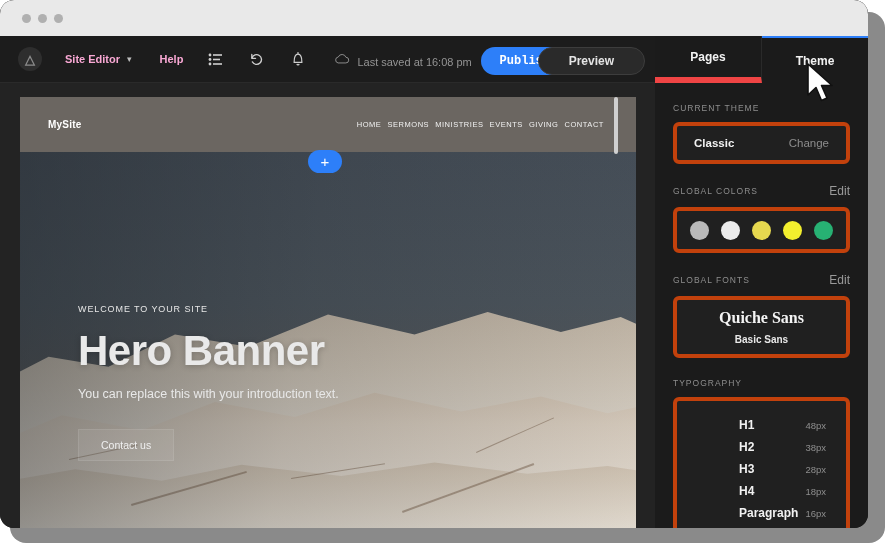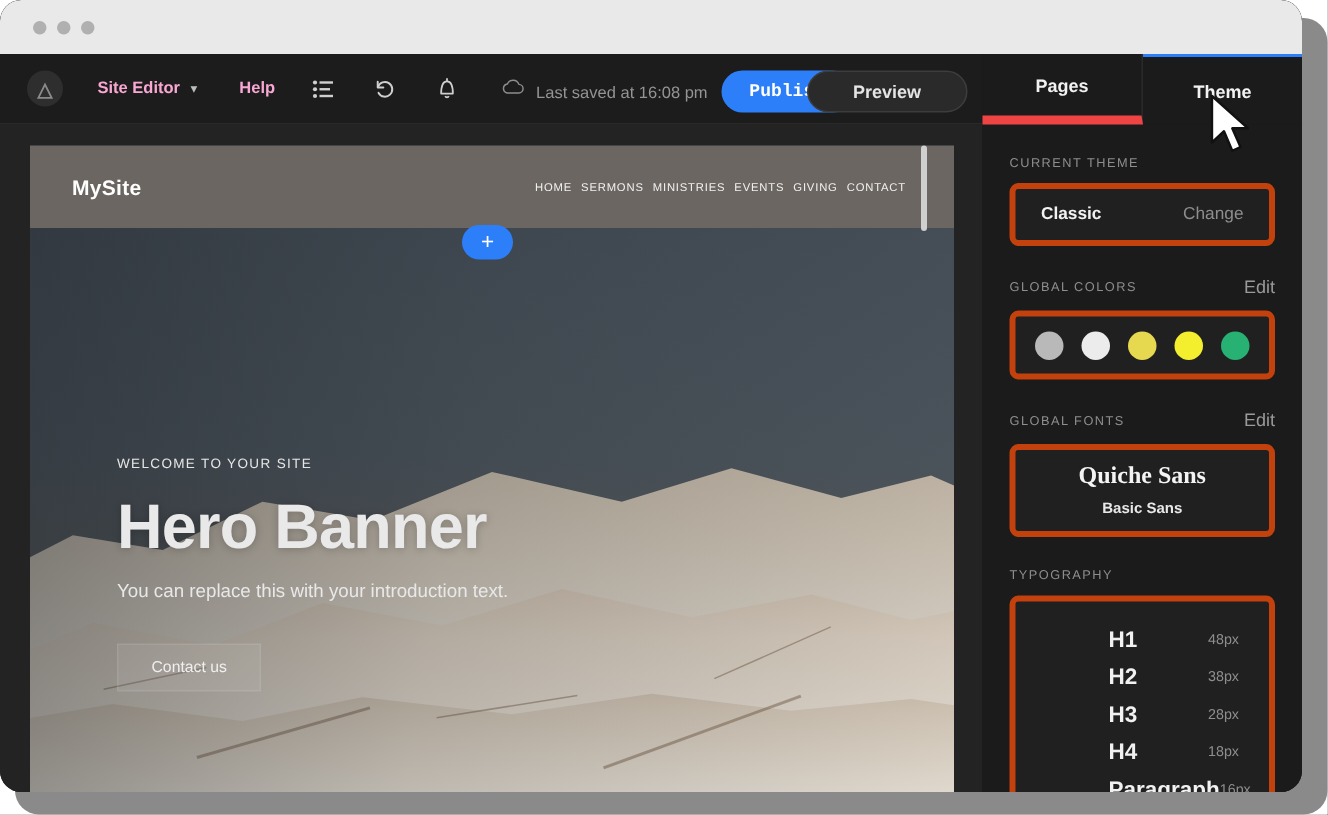--- a/index.html
+++ b/index.html
@@ -95,21 +95,21 @@
     width: 616px; height: 431px;
     overflow: hidden;
     background: #4b545c;
   }
   #site-nav {
     position: absolute; left: 0; top: 0; width: 616px; height: 55px;
     background: #6b6661;
     display: flex; align-items: center;
     z-index: 3;
   }
-  #site-logo { margin-left: 28px; color: #fff; font-size: 14px; font-weight: bold; letter-spacing: .2px; }
+  #site-logo { margin-left: 28px; color: #fff; font-size: 10px; font-weight: bold; letter-spacing: .2px; }
   #site-menu { margin-left: auto; margin-right: 32px; display: flex; gap: 6px; }
   #site-menu span { color: #f2f2f2; font-size: 7.5px; letter-spacing: .55px; cursor: pointer; }
 
   #hero {
     position: absolute; left: 0; top: 55px;
     width: 616px; height: 376px;
     overflow: hidden;
   }
   
   #hero-sky {
@@ -203,21 +203,21 @@
 
   #fonts-card { height: 62px; display: flex; flex-direction: column; align-items: center; justify-content: center; gap: 7px; }
   #font-heading { color: #f4f4f4; font-size: 16px; font-weight: bold; font-family: "Liberation Serif", serif; }
   #font-body { color: #e8e8e8; font-size: 10px; font-weight: bold; }
 
   #type-card { padding: 13px 0; }
   .type-row {
     display: flex; align-items: center; justify-content: space-between;
     padding: 4px 20px 4px 22px;
   }
-  .type-name { color: #f1f1f1; font-size: 15px; font-weight: bold; padding-left: 40px; }
+  .type-name { color: #f1f1f1; font-size: 12px; font-weight: bold; padding-left: 40px; }
   .type-size { color: #8e8e8e; font-size: 9.5px; }
 
   
   #mouse-cursor {
     position: absolute; left: 805px; top: 62px;
     width: 34px; height: 46px; z-index: 50; pointer-events: none;
   }
 </style>
 </head>
 <body>

